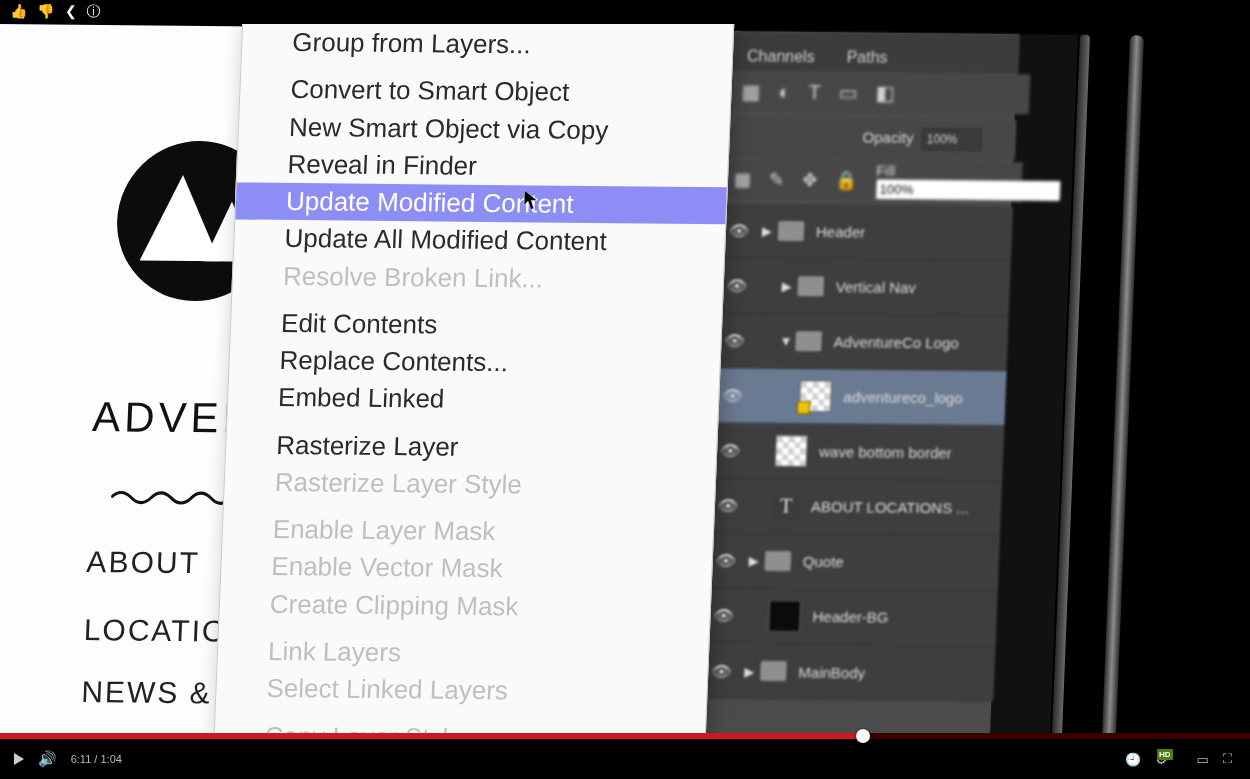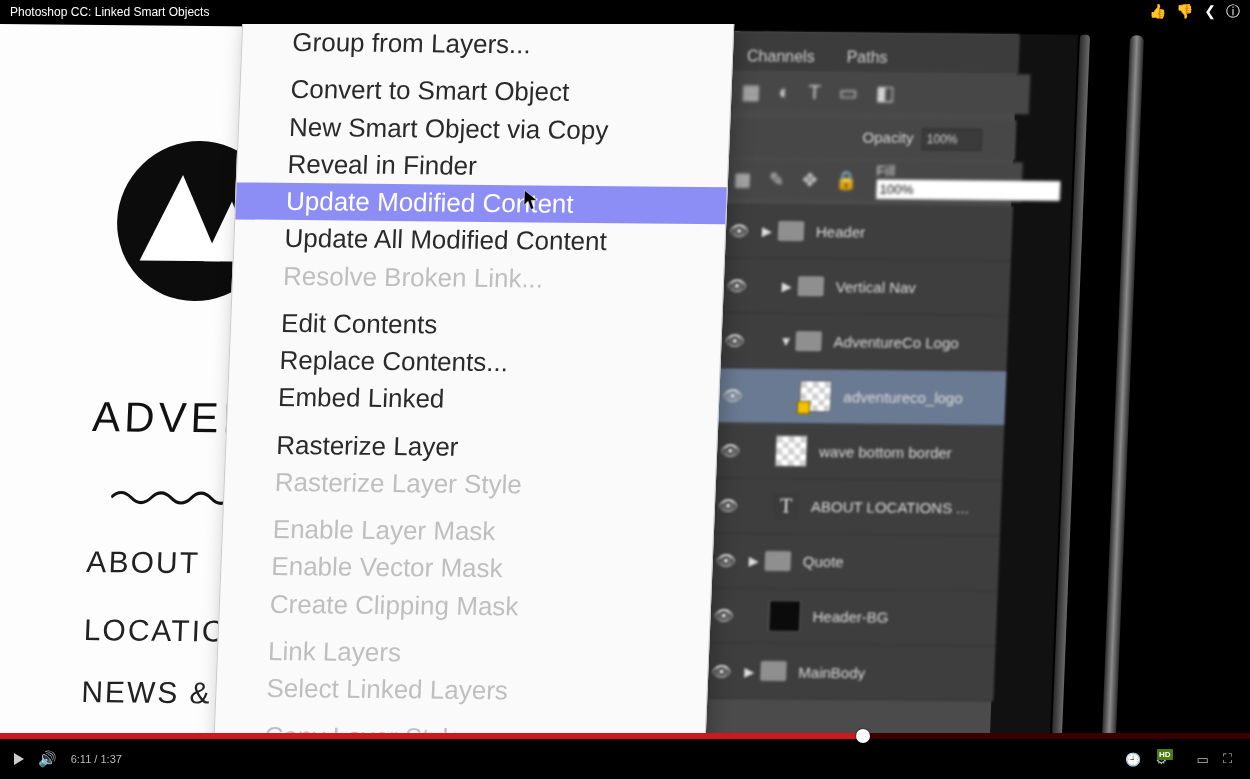--- a/index.html
+++ b/index.html
@@ -61,21 +61,20 @@
   .layer .thumb{width:30px;height:30px;background:repeating-conic-gradient(#fff 0 25%,#cfcfcf 0 50%) 0 0/12px 12px;border:1px solid #666;position:relative;}
   .layer .thumb.dark{background:#0b0b0b;}
   .layer .tthumb{width:26px;height:26px;background:#3b3b3b;color:#e8e8e8;font-size:20px;font-family:Georgia,serif;display:flex;align-items:center;justify-content:center;}
   .layer .name{margin-left:12px;white-space:nowrap;overflow:hidden;}
   .thumb .link-badge{position:absolute;bottom:-3px;left:-3px;width:11px;height:11px;background:#f2c200;border:1px solid #6a5800;}
 </style>
 </head>
 <body>
 
 <div class="yt-top">
-  <span class="title">Photoshop CC: Linked Smart Objects</span>
   <div class="yt-top-icons">
     <span>👍</span>
     <span>👎</span>
     <span>❮</span>
     <span>ⓘ</span>
   </div>
 </div>
 
 <div class="stage">
   <div class="skew-wrap">
@@ -225,21 +224,21 @@
   <div class="progress-track">
     <div class="progress-fill" id="prog-fill" style="width: 69%;"></div>
     <div class="progress-handle" id="prog-handle" style="left: calc(69% - 7px);"></div>
   </div>
   <div class="yt-controls">
     <div class="left">
       <div class="play-icon"></div>
       <span class="vol-icon">🔊</span>
       <span>
         <span>6:11</span> /
-        <span>1:37</span>
+        <span>1:04</span>
       </span>
     </div>
     <div class="right">
       <span>🕘</span>
       <span style="position:relative">⚙<span class="hd-badge">HD</span></span>
       <span>▭</span>
       <span>⛶</span>
     </div>
   </div>
 </div>

